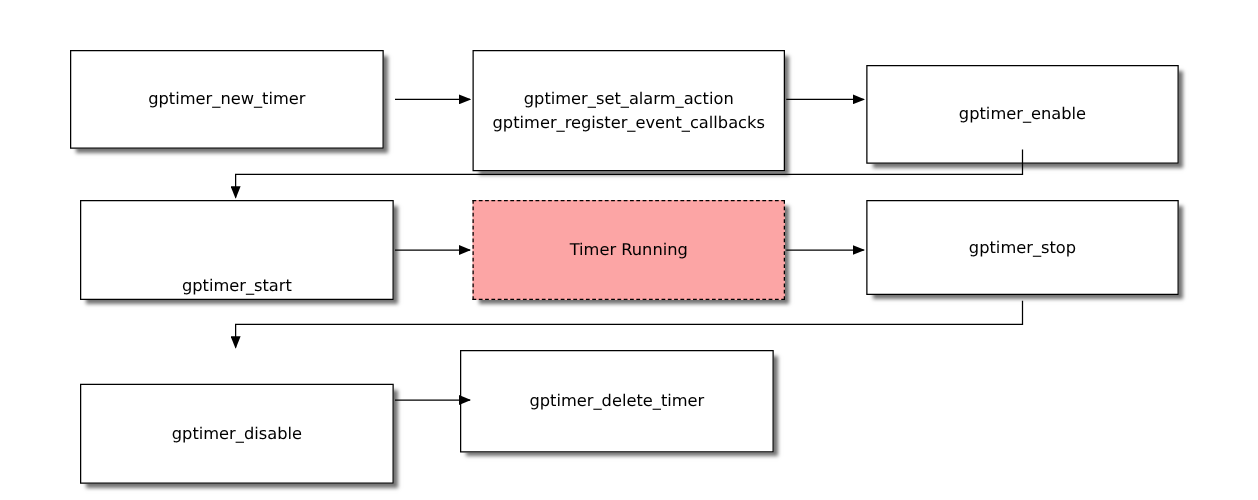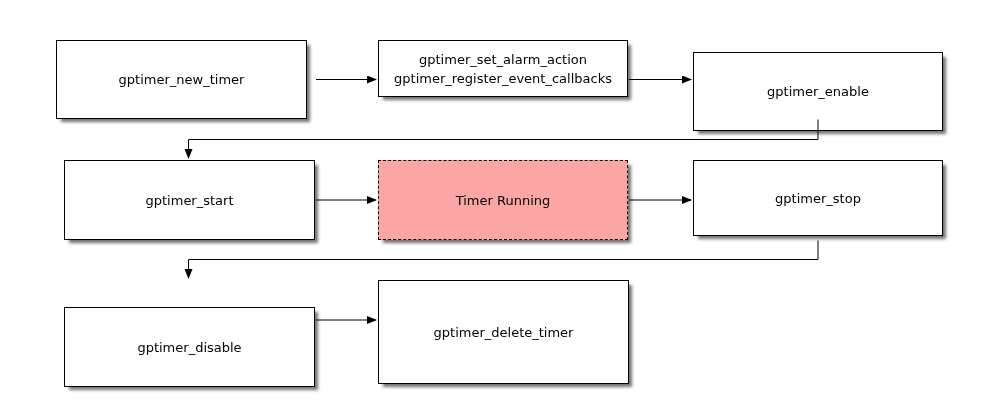--- a/index.html
+++ b/index.html
@@ -29,27 +29,27 @@
     line-height: 19px;
     color: #000000;
     white-space: pre-line;
   }
   .node--pink {
     background: #fca5a5;
     border: 1px dashed #000000;
   }
   
   #n0 { left: 56px;  top: 40px;  width: 251px; height: 79px; align-items: center; }
-  #n1 { left: 378px; top: 40px;  width: 250px; height: 57px; }
+  #n1 { left: 378px; top: 40px;  width: 250px; height: 97px; }
   #n2 { left: 693px; top: 52px;  width: 250px; height: 79px; }
-  #n3 { left: 64px;  top: 160px; width: 251px; height: 80px; }
+  #n3 { left: 64px;  top: 160px; width: 251px; height: 80px; align-items: flex-end; }
   #n4 { left: 378px; top: 160px; width: 250px; height: 80px; }
   #n5 { left: 693px; top: 160px; width: 250px; height: 76px; }
   #n6 { left: 64px;  top: 280px; width: 251px; height: 80px; margin-top: 27px; }
-  #n7 { left: 378px; top: 280px; width: 251px; height: 104px; text-align: right; }
+  #n7 { left: 368px; top: 280px; width: 251px; height: 82px; text-align: right; }
   .edges-layer {
     position: absolute;
     left: 0; top: 0;
     width: 1006px;
     height: 400px;
     pointer-events: none;
   }
 </style>
 </head>
 <body>

